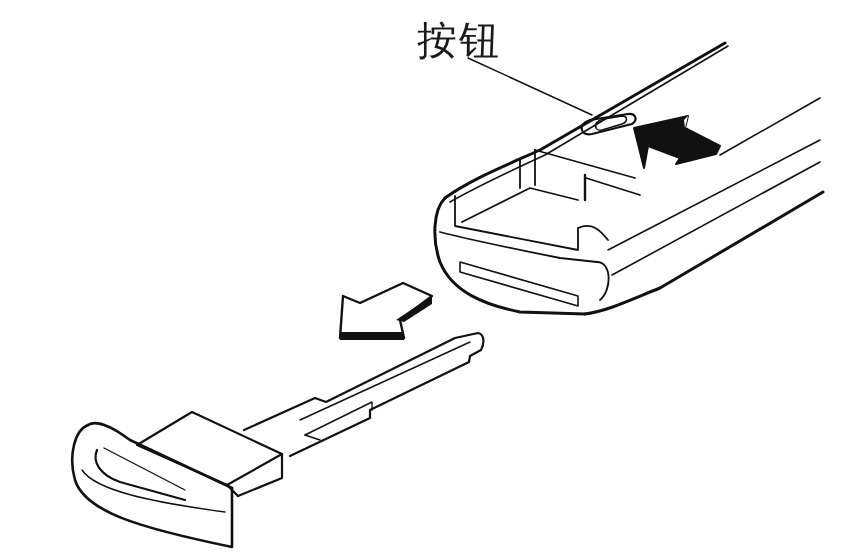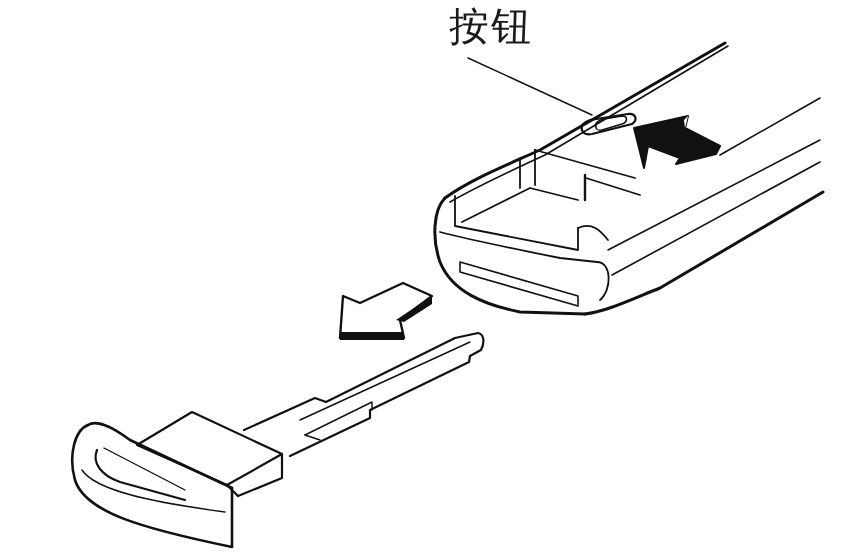--- a/index.html
+++ b/index.html
@@ -6,27 +6,26 @@
     .canvas {
       position: relative;
       width: 844px;
       height: 560px;
       background: #ffffff;
       overflow: hidden;
     }
     .label {
       position: absolute;
       left: 417px;
-      top: 2px;
+      top: 16px;
       font-family: "DejaVu Serif", "Liberation Serif", serif;
       font-size: 40px;
       line-height: 48px;
       color: #1a1a1a;
       letter-spacing: 2px;
-      margin-left: 32px;
     }
     svg { position: absolute; left: 0; top: 0; }
     .ln { fill: none; stroke: #111; stroke-linecap: round; stroke-linejoin: round; }
   </style>
 </head>
 <body>
 
 <div class="canvas">
 
   <svg width="844" height="560" viewBox="0 0 844 560">

